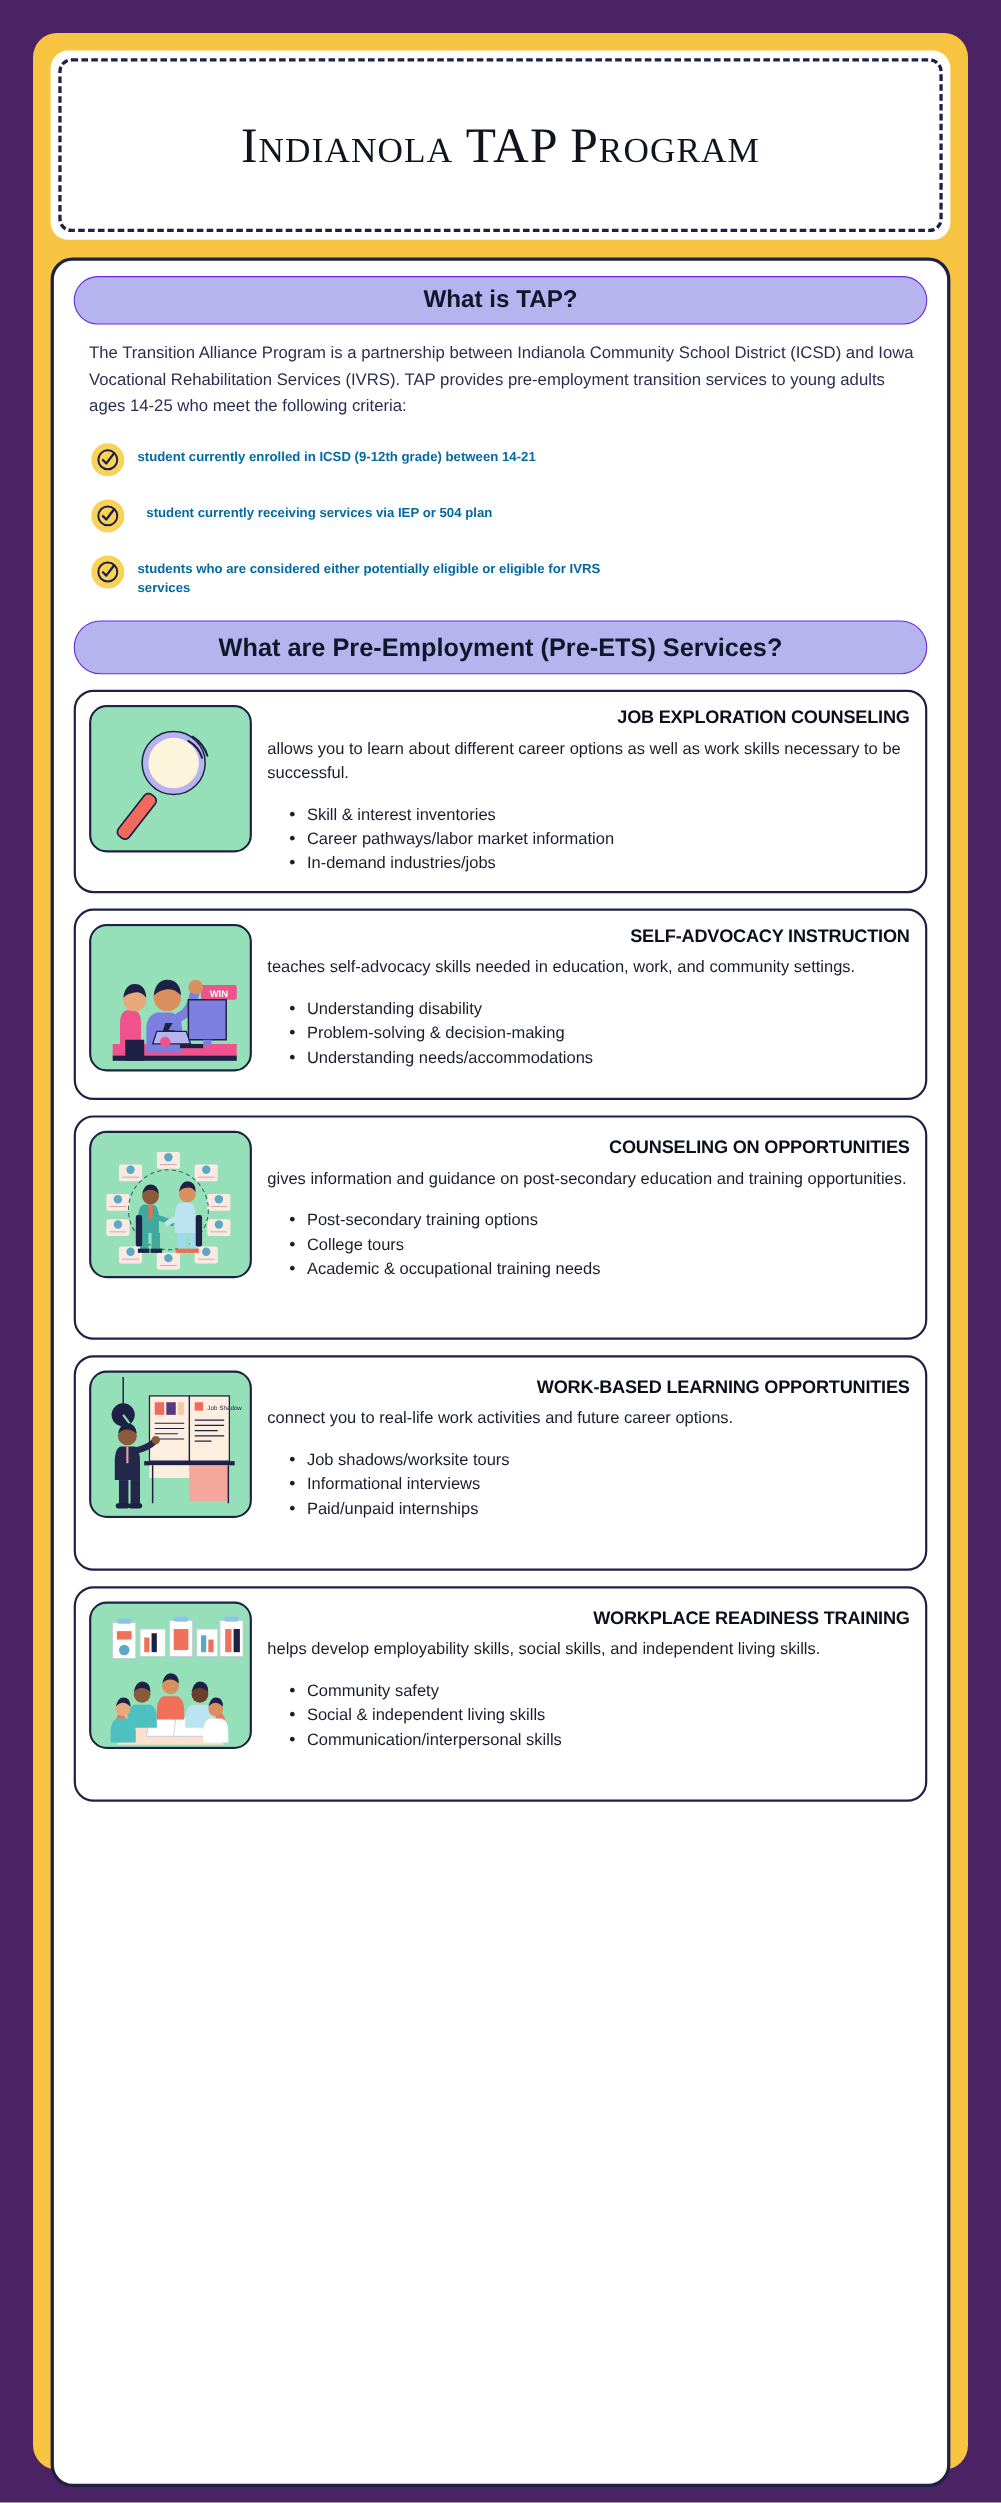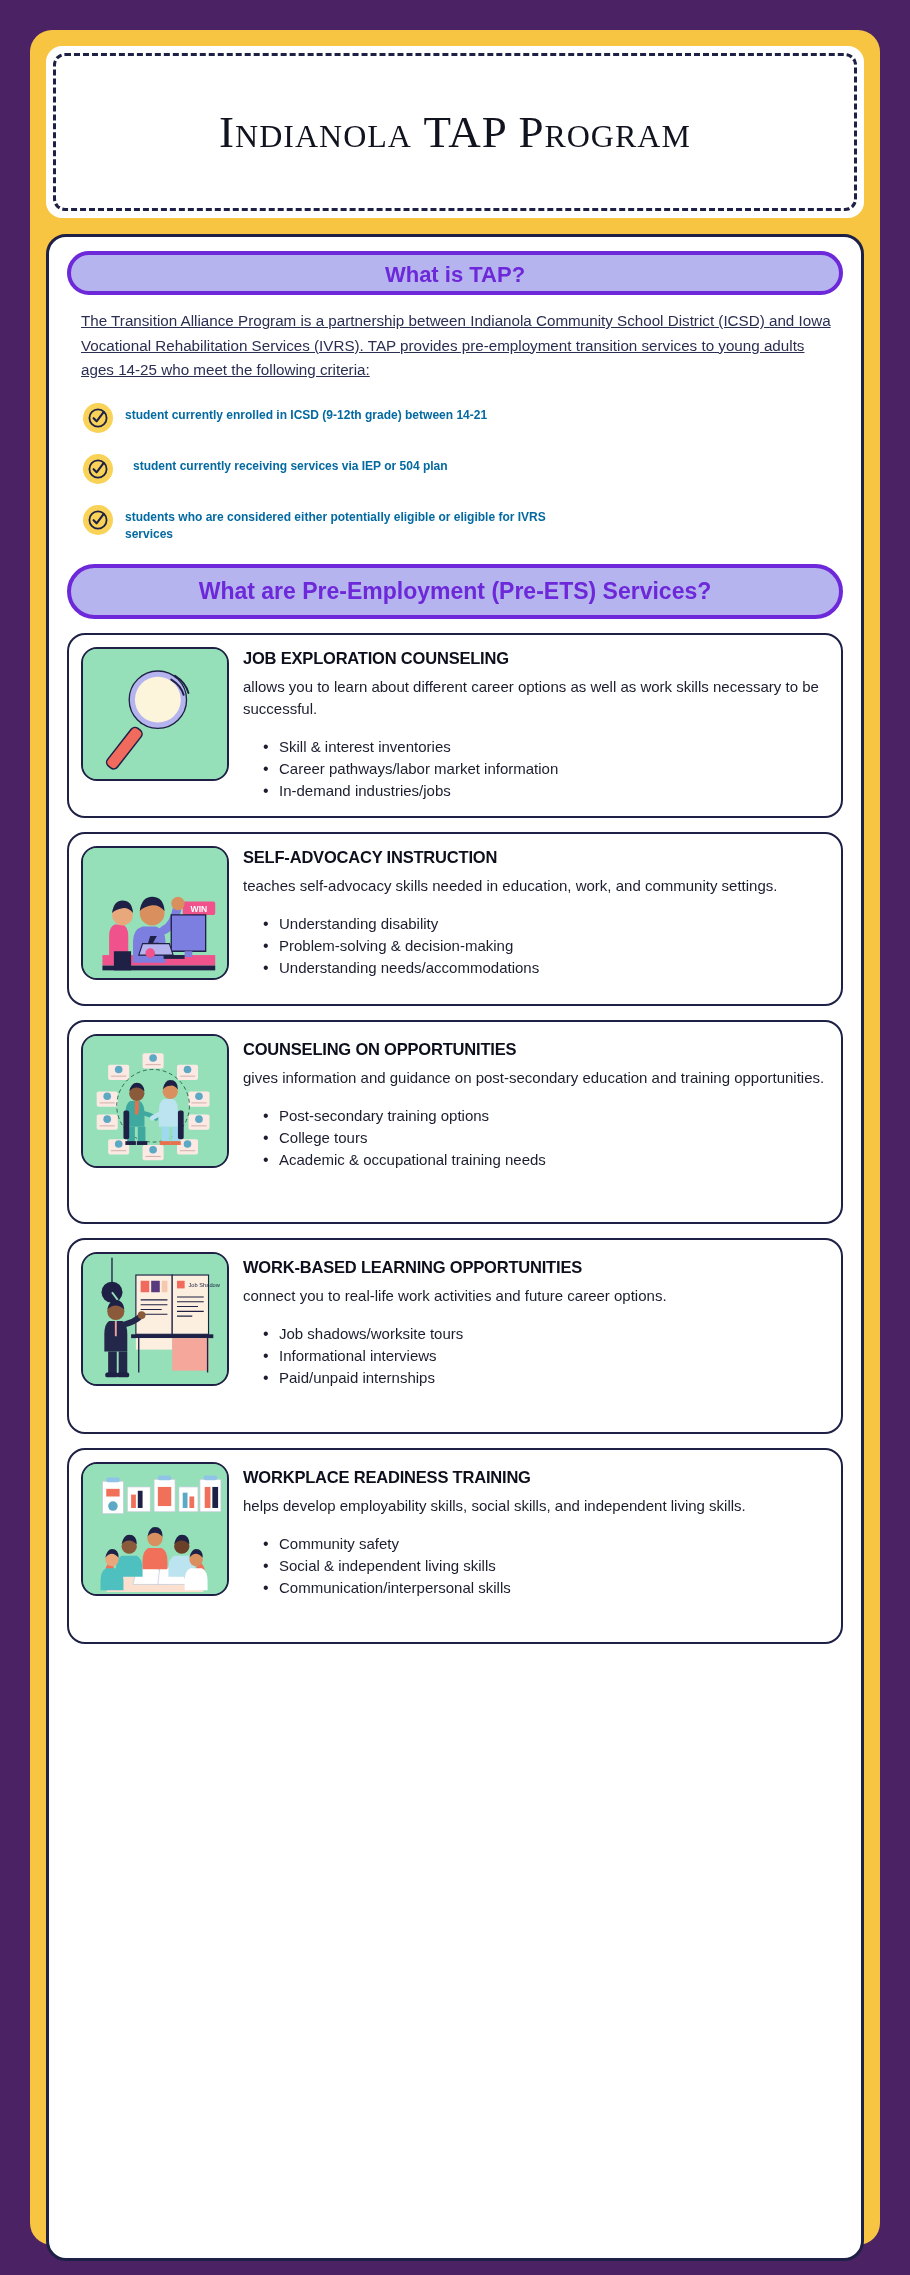--- a/index.html
+++ b/index.html
@@ -54,24 +54,24 @@
     height: 2027px;
     background: #FFFFFF;
     border: 3px solid #1E2145;
     border-radius: 20px;
     padding: 14px 18px 18px 18px;
   }
 
   
   .banner {
     background: #B6B4EE;
-    border: 4px solid #6d28d9;
+    border: 1px solid #6d28d9;
     border-radius: 40px;
     text-align: center;
-    color: #6d28d9;
+    color: #0f172a;
     font-weight: bold;
   }
   .banner-1 {
     height: 44px;
     line-height: 40px;
     font-size: 22px;
   }
   .banner-2 {
     margin-top: 22px;
     padding: 9px 10px;
@@ -79,21 +79,20 @@
     line-height: 1.25;
     border-radius: 32px;
   }
 
   
   .intro {
     margin: 14px 10px 0 14px;
     color: #2A2F52;
     font-size: 15.2px;
     line-height: 1.62;
-    text-decoration: underline;
   }
 
   
   .criteria { margin: 20px 0 0 16px; }
   .criterion {
     display: flex;
     align-items: flex-start;
     margin-bottom: 21px;
   }
   .check-badge {
@@ -137,21 +136,21 @@
     text-decoration: underline;
   }
   .card-art svg { display: block; width: 100%; height: 100%; }
   .card-body {
     flex: 1;
     padding-left: 14px;
     padding-top: 2px;
     min-width: 0;
   }
   .card-title {
-    text-align: left;
+    text-align: right;
     font-size: 16.5px;
     font-weight: bold;
     color: #0D0F1C;
     letter-spacing: -0.2px;
     margin-bottom: 8px;
   }
   .card-desc {
     font-size: 15px;
     color: #1B1D2E;
     line-height: 1.45;

